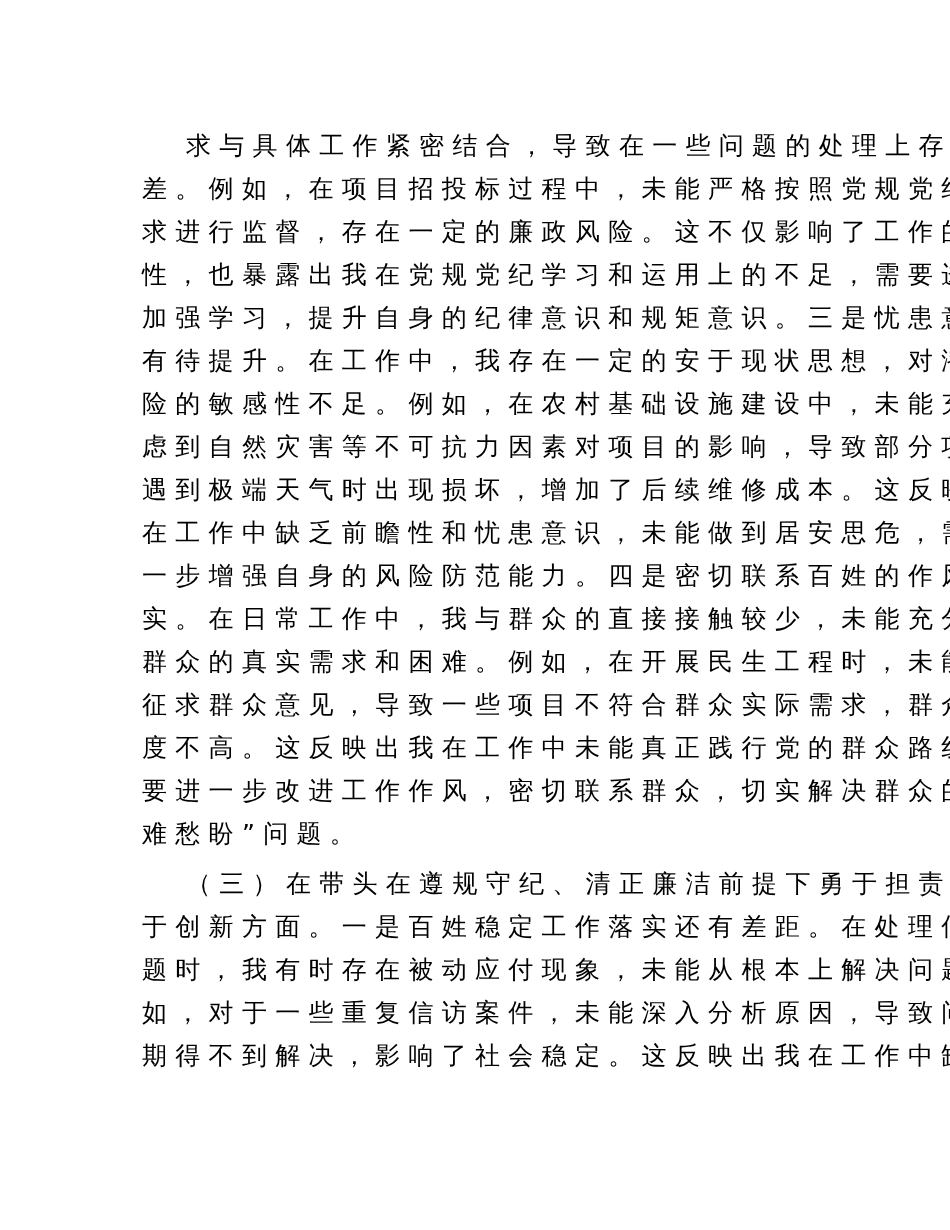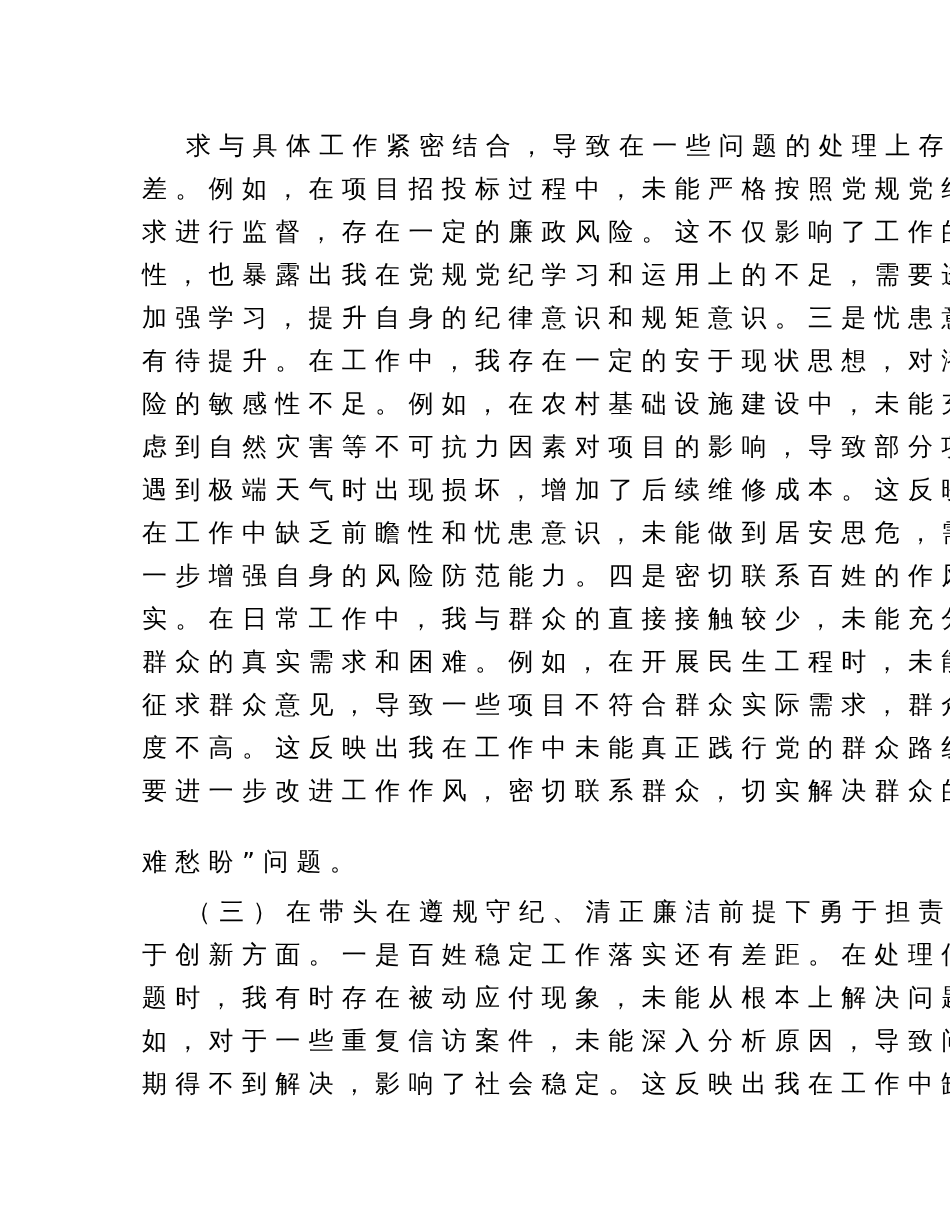--- a/index.html
+++ b/index.html
@@ -35,21 +35,20 @@
       margin-top: 7px;
     }
     .line {
       display: block;
       white-space: nowrap;
       height: 43px;
       text-align-last: justify;
     }
     .line.last {
       text-align-last: left;
-      margin-top: 28px;
     }
     .indent {
       display: inline-block;
       width: 44px;
     }
   </style>
 </head>
 <body>
 
 <div class="page">

